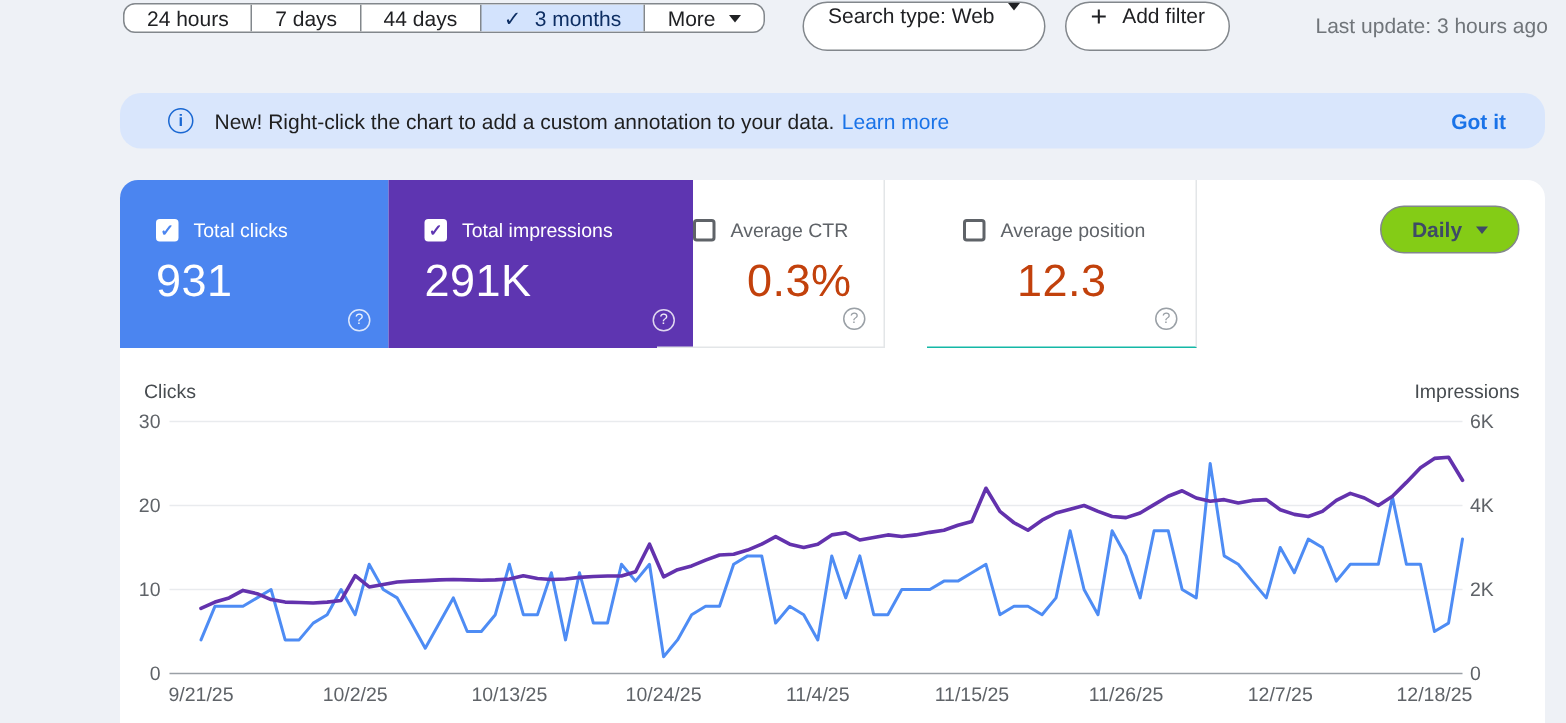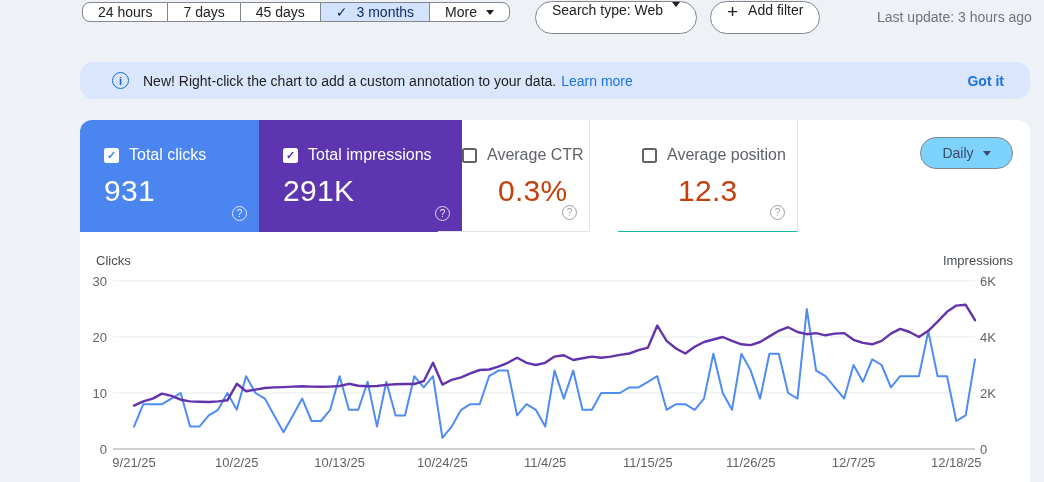--- a/index.html
+++ b/index.html
@@ -65,21 +65,21 @@
     background:#fff; border-radius:12px;
   }
   .card {
     position:absolute; top:0; height:112px; padding:26px 0 0 24px;
     cursor:pointer;
   }
   .card.c0 { left:0;   width:179px; border-top-left-radius:12px; }
   .card.c1 { left:179px; width:203px; }
   .card.c2 { left:358px; width:152px; border-right:1px solid #e3e6e8; border-bottom:1px solid #e3e6e8; }
   .card.c3 { left:538px; width:180px; border-right:1px solid #e3e6e8; border-bottom:1px solid #14b8a6; }
-  .card-head { display:flex; align-items:center; gap:10px; font-size:16px; font-weight:500; }
+  .card-head { display:flex; align-items:flex-end; gap:10px; font-size:13px; font-weight:500; }
   .card.c0 .card-head, .card.c1 .card-head { color:#fff; }
   .card.c2 .card-head, .card.c3 .card-head { color:#5f6368; }
   .cbx { width:15px; height:15px; border-radius:2.5px; flex:0 0 auto; }
   .cbx.checked { background:#fff; display:flex; align-items:center; justify-content:center;
                  font-size:11px; font-weight:bold; }
   .cbx.checked::after { content:"✓"; }
   .cbx.empty { border:2px solid #5f6368; background:transparent; }
   .card-value { margin-top:10px; font-size:30px; letter-spacing:.3px; }
   .card.c0 .card-value, .card.c1 .card-value { color:#fff; }
   .card.c2 .card-value, .card.c3 .card-value { color:#c2410c;margin-left:36px; }
@@ -87,35 +87,35 @@
     position:absolute; right:12px; bottom:11px;
     width:15px; height:15px; border-radius:50%;
     display:flex; align-items:center; justify-content:center;
     font-size:10px; cursor:pointer;
   }
   .q-icon::after { content:"?"; }
   .card.c0 .q-icon, .card.c1 .q-icon { border:1.4px solid rgba(255,255,255,.8); color:rgba(255,255,255,.9); }
   .card.c2 .q-icon, .card.c3 .q-icon { border:1.4px solid #9aa0a6; color:#9aa0a6; }
   .daily-btn {
     position:absolute; left:840px; top:17px; width:93px; height:32px;
-    border:1px solid #82878c; border-radius:17px; background:#7dd3fc;
+    border:1px solid #82878c; border-radius:17px; background:#84cc16;
     display:flex; align-items:center; justify-content:center; gap:9px;
-    font-size:14px; font-weight:400; color:#3e4a66; cursor:pointer;
+    font-size:14px; font-weight:700; color:#3e4a66; cursor:pointer;
   }
   .daily-btn .caret { margin-left:0; border-top-color:#3e4a66; }
   #chart { position:absolute; left:0; top:130px; }
   #chart text { font-family:"Liberation Sans", sans-serif; }
 </style>
 </head>
 <body>
 
 <div class="segmented">
   <div class="seg">24 hours</div>
   <div class="seg">7 days</div>
-  <div class="seg">45 days</div>
+  <div class="seg">44 days</div>
   <div class="seg selected">3 months</div>
   <div class="seg">
     <span>More</span>
     <span class="caret"></span>
   </div>
 </div>
 
 <div class="pill search-type">
   <span>Search type: Web</span>
   <span class="caret"></span>

